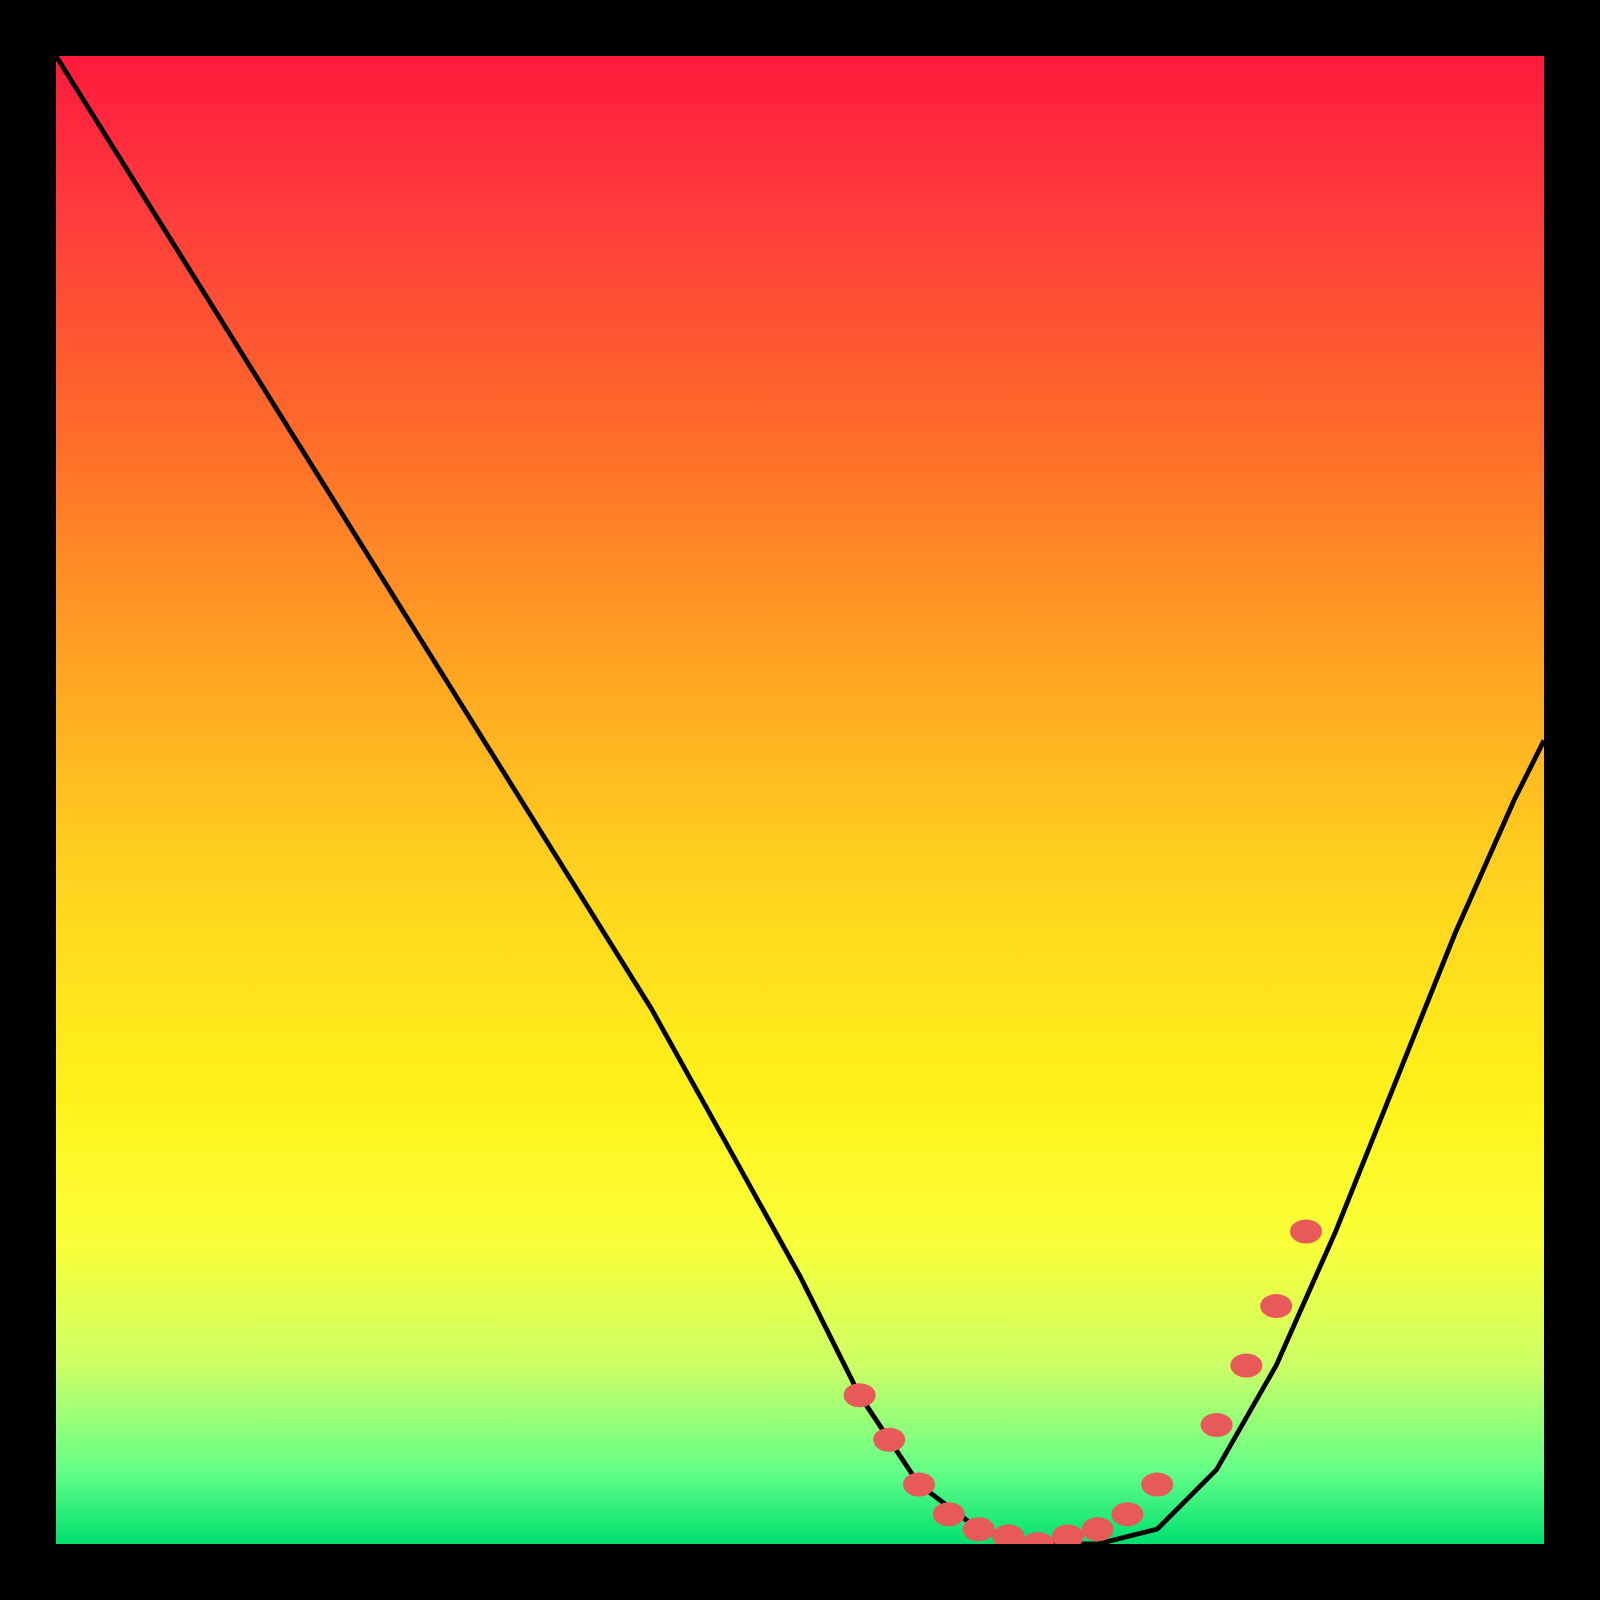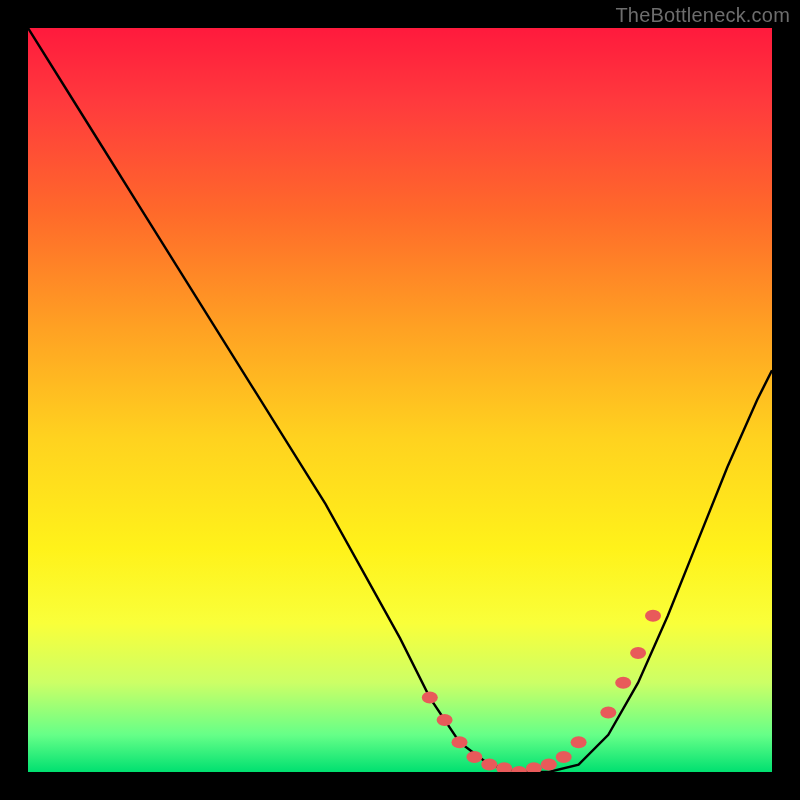--- a/index.html
+++ b/index.html
@@ -75,14 +75,13 @@
       <ellipse cx="505.9" cy="740.3" rx="8" ry="6" fill="#e85a5a"></ellipse>
       <ellipse cx="520.8" cy="736.6" rx="8" ry="6" fill="#e85a5a"></ellipse>
       <ellipse cx="535.7" cy="729.1" rx="8" ry="6" fill="#e85a5a"></ellipse>
       <ellipse cx="550.6" cy="714.2" rx="8" ry="6" fill="#e85a5a"></ellipse>
       <ellipse cx="580.3" cy="684.5" rx="8" ry="6" fill="#e85a5a"></ellipse>
       <ellipse cx="595.2" cy="654.7" rx="8" ry="6" fill="#e85a5a"></ellipse>
       <ellipse cx="610.1" cy="625.0" rx="8" ry="6" fill="#e85a5a"></ellipse>
       <ellipse cx="625.0" cy="587.8" rx="8" ry="6" fill="#e85a5a"></ellipse>
     </svg>
 
-  <div class="attribution">TheBottleneck.com</div>
 </div>
 
 </body></html>

